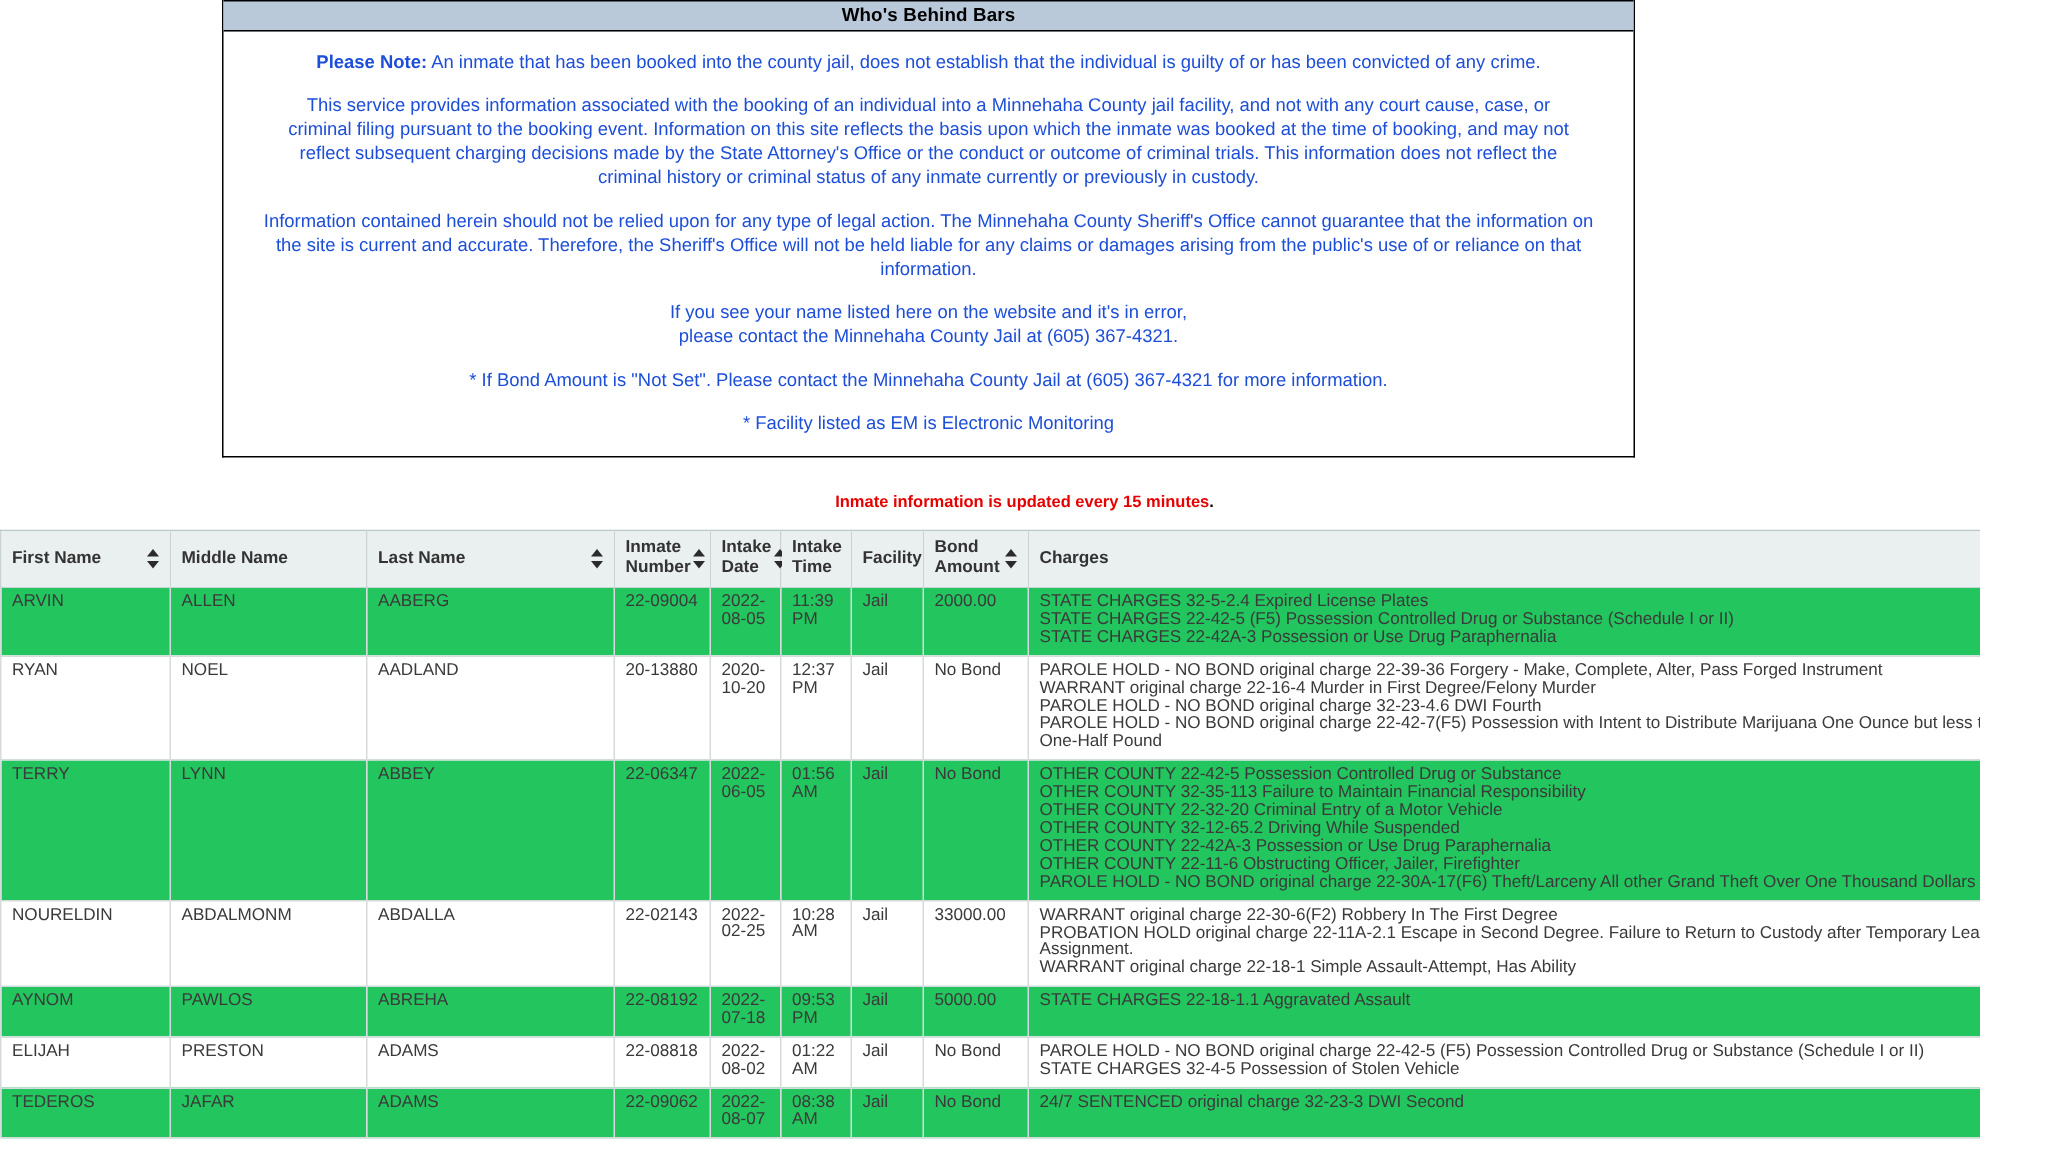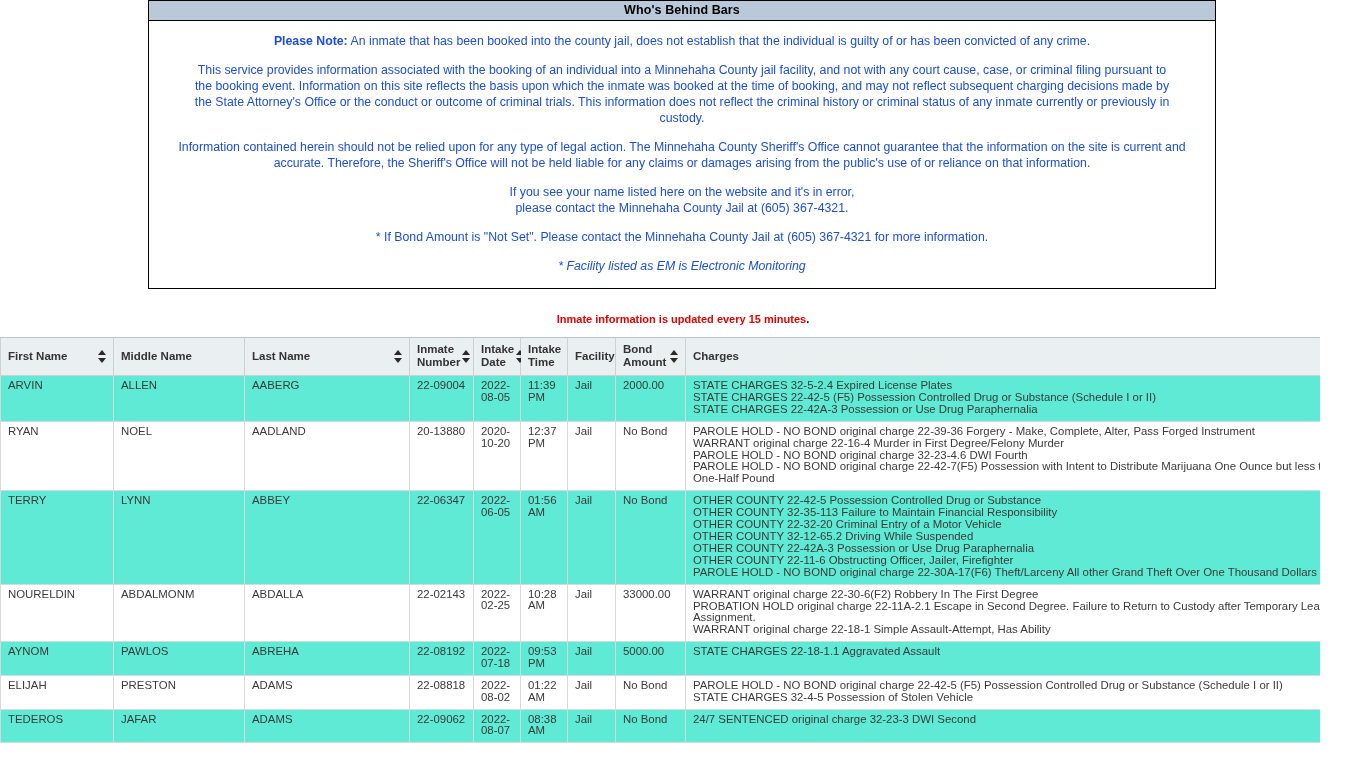--- a/index.html
+++ b/index.html
@@ -11,21 +11,21 @@
     overflow: hidden;
   }
   body {
     font-family: "Liberation Sans", sans-serif;
     font-size: 12px;
     color: #222222;
   }
 
   
   .notice-wrap {
-    width: 1068px;
+    width: 942px;
     margin: 0 auto 0 148px;
     border: 1px solid #000000;
     border-top: none;
     background: #ffffff;
     box-sizing: border-box;
   }
   .notice-title {
     background: #b9c9da;
     border-top: 1px solid #000000;
     border-bottom: 1px solid #000000;
@@ -41,21 +41,21 @@
   }
   .notice-p {
     text-align: center;
     margin: 0 0 13px 0;
     line-height: 16px;
     font-size: 12.3px;
     color: #1d4ed8;
   }
   .notice-p.indent-a { padding: 0 22px; }
   .notice-p.indent-b { padding: 0 6px; }
-  .notice-p:last-child { margin-bottom: 0; font-style: italic; }
+  .notice-p:last-child { margin-bottom: 0; }
   .notice-p b { font-weight: bold; }
 
   
   .update-banner {
     text-align: center;
     font-weight: bold;
     font-size: 11px;
     color: #e60000;
     margin: 24px 0 12px 0;
   }
@@ -120,21 +120,21 @@
   }
   table.inmates td {
     border: 1px solid #d5dadd;
     padding: 4px 6px 5px 7px;
     vertical-align: top;
     line-height: 11.8px;
     color: #3a3a3a;
     font-size: 11.4px;
     word-wrap: break-word;
   }
-  tr.odd td { background: #5eead4; margin-top: 36px; }
+  tr.odd td { background: #22c55e; margin-top: 36px; }
   tr.even td { background: #ffffff; }
   .charge-line { display: block; line-height: 11.9px; }
 
   
   col.c-first   { width: 113px; }
   col.c-middle  { width: 131px; }
   col.c-last    { width: 165px; }
   col.c-num     { width: 64px; }
   col.c-idate   { width: 47px; }
   col.c-itime   { width: 47px; }

